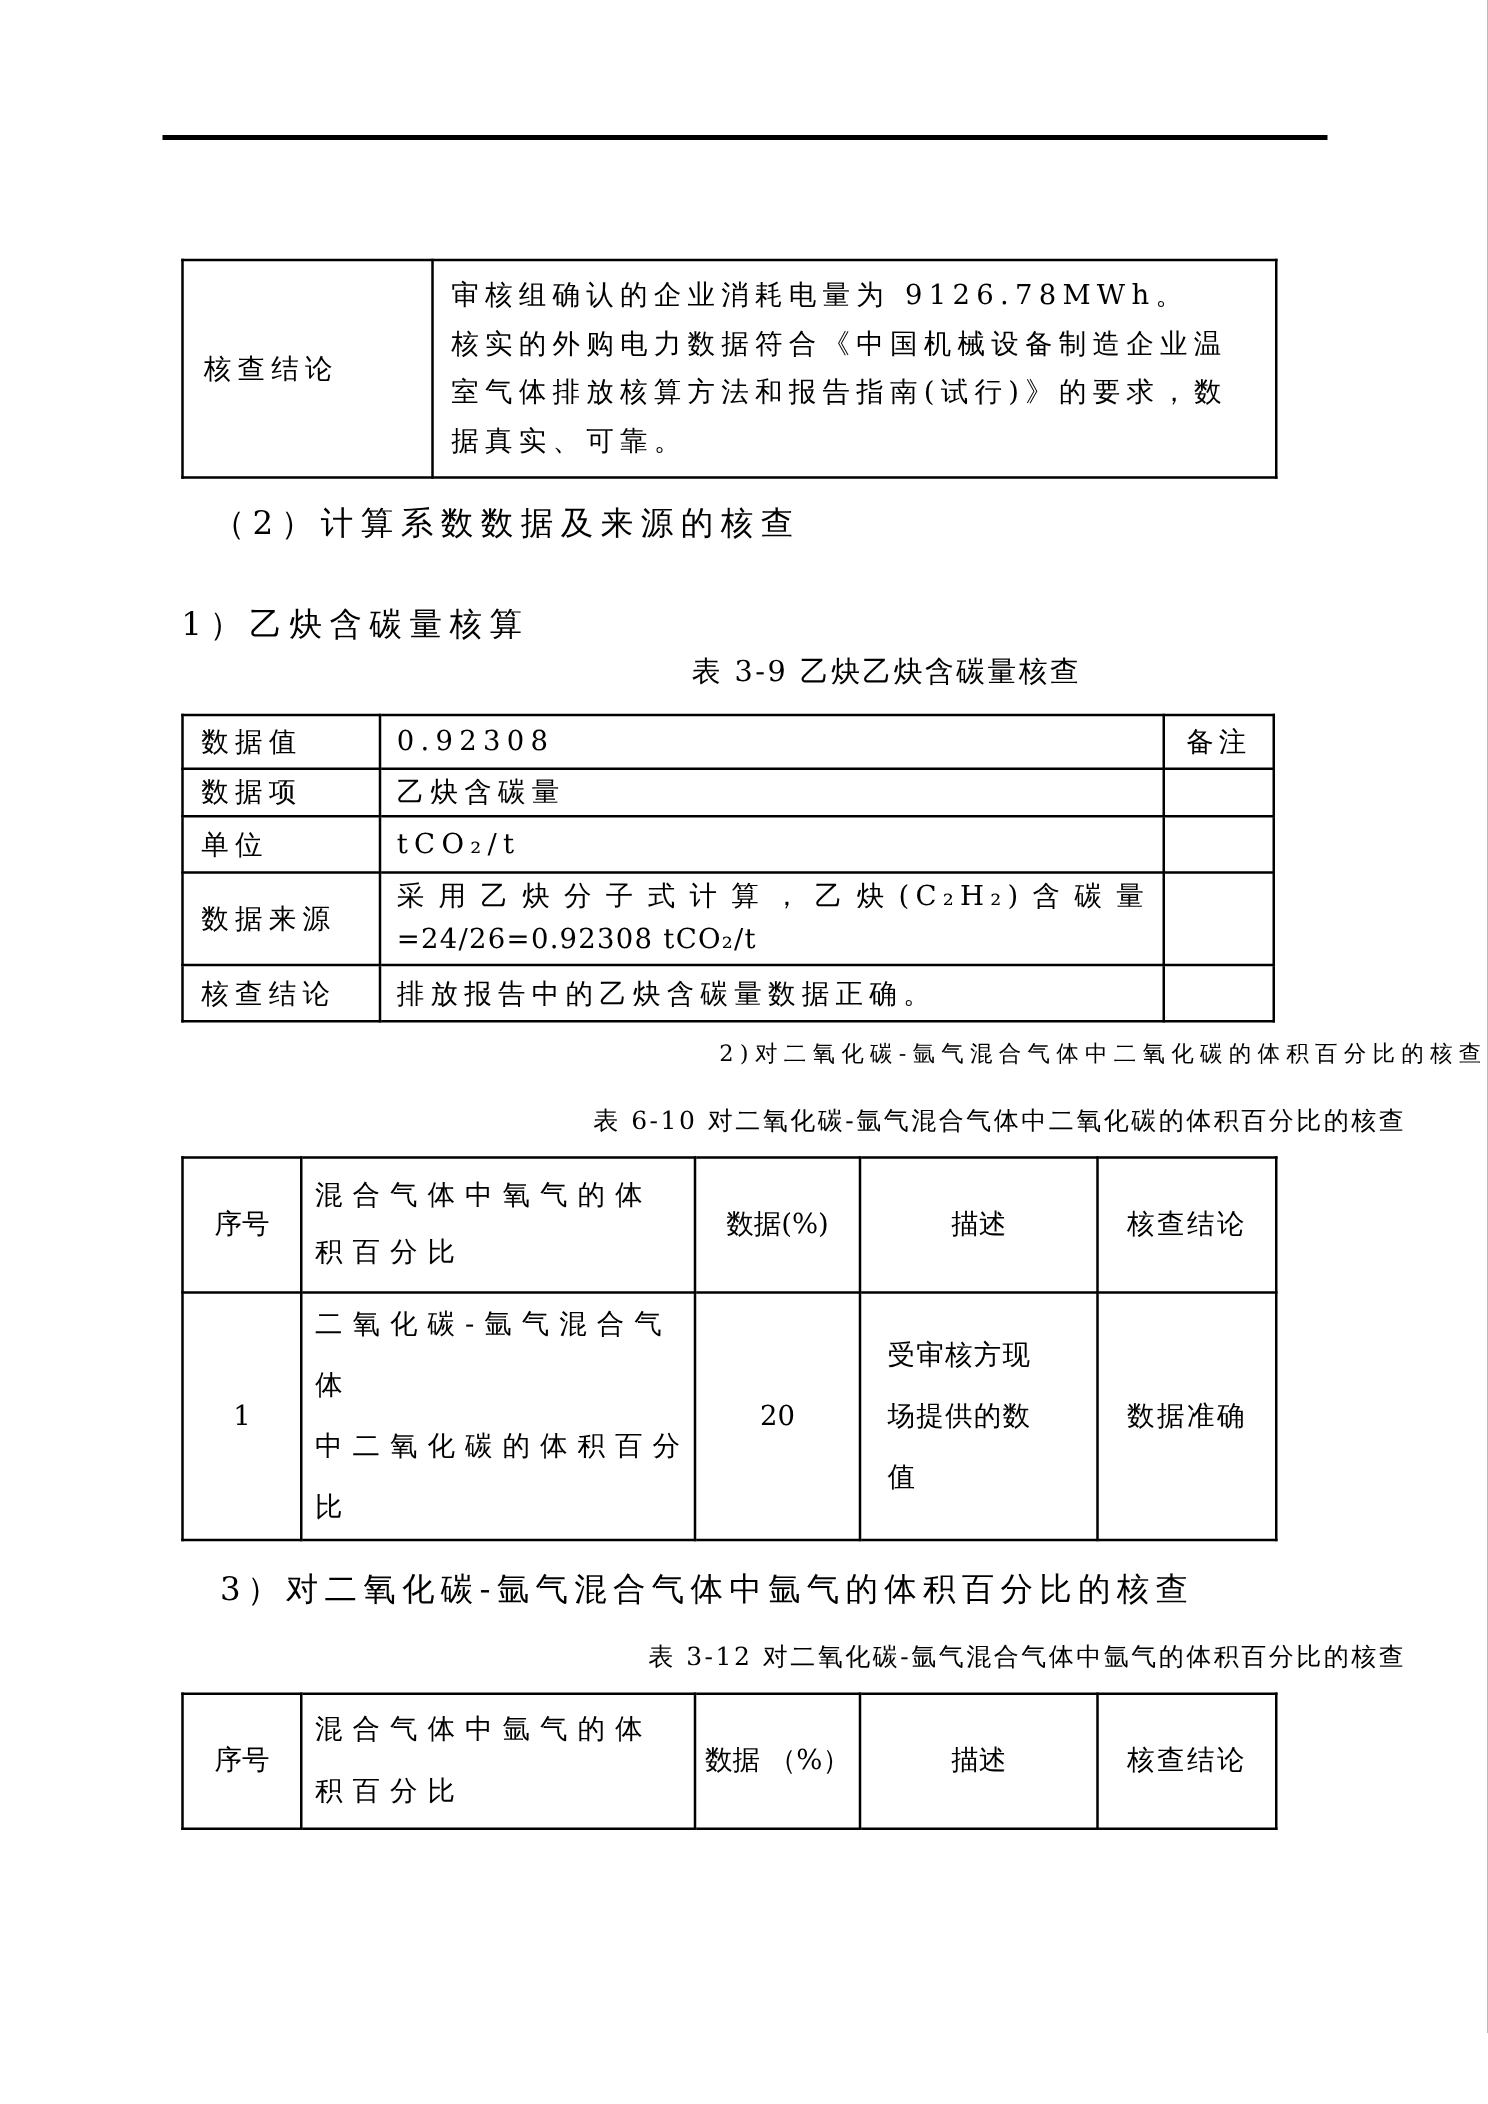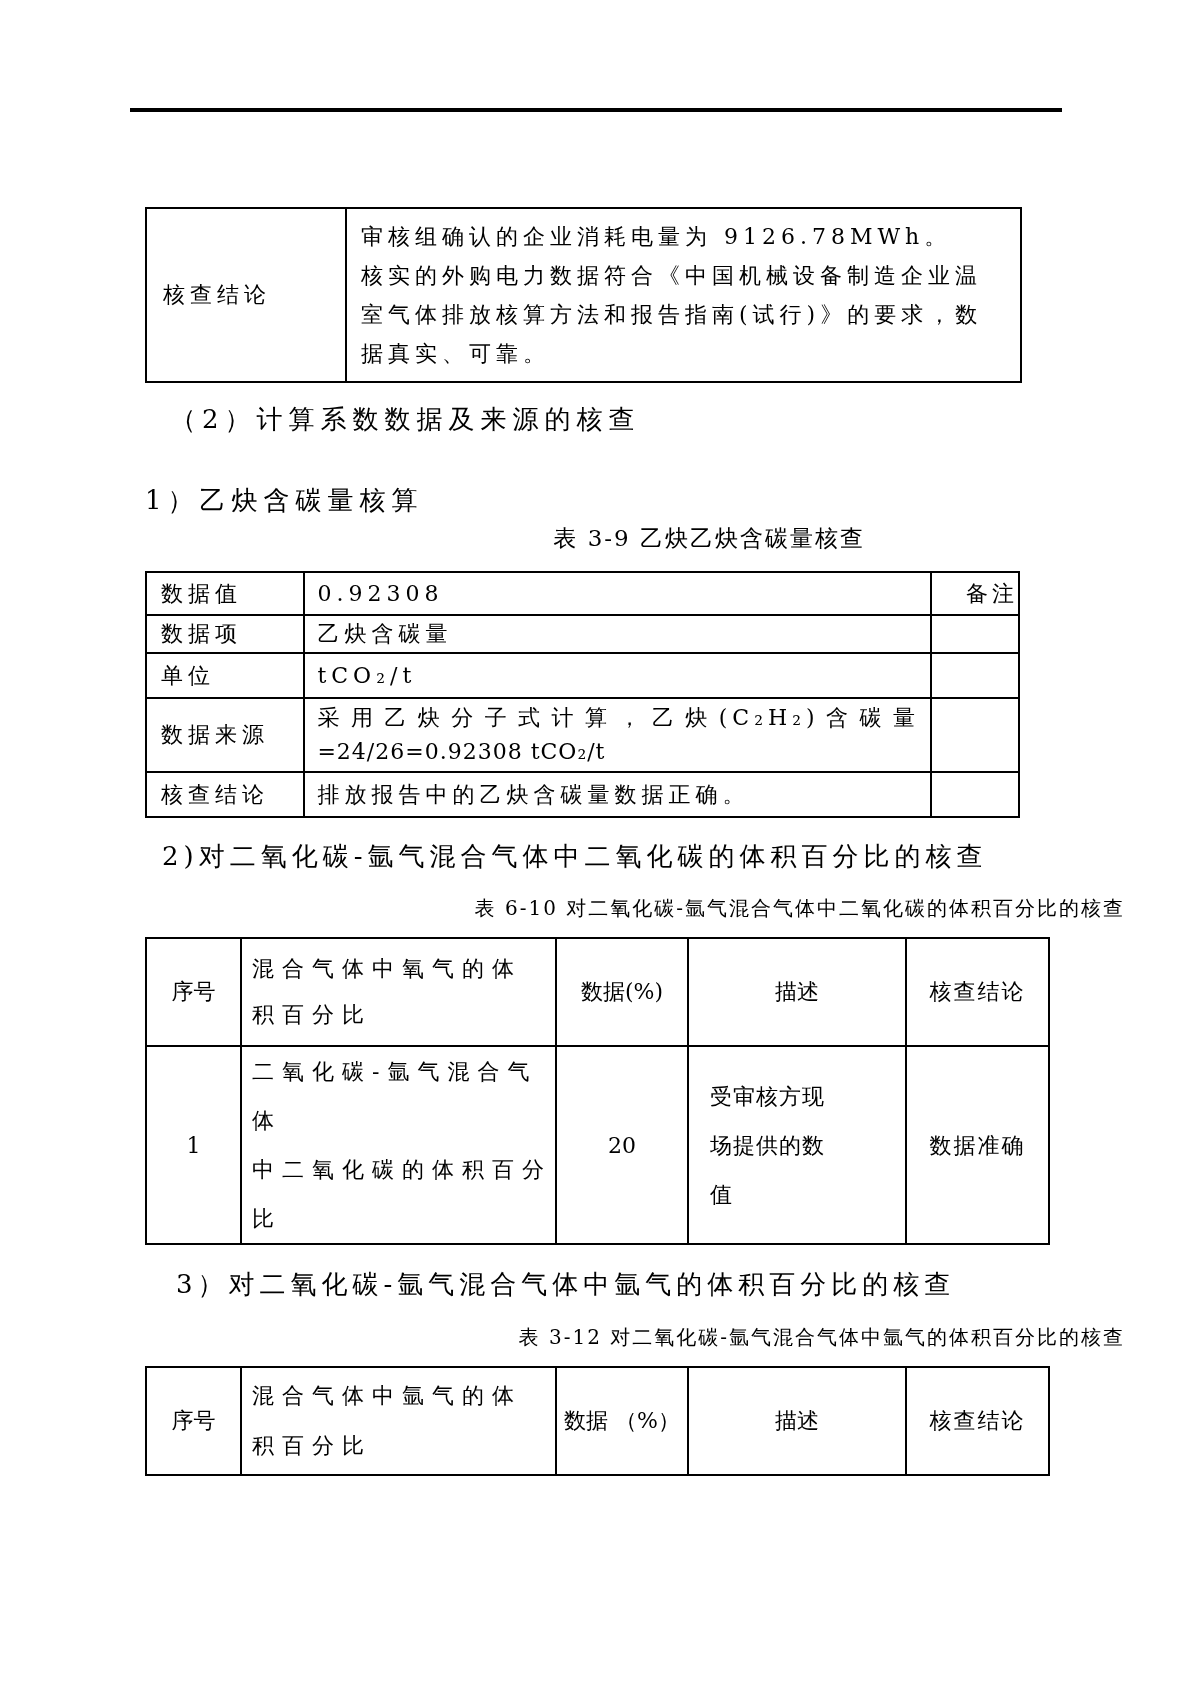--- a/index.html
+++ b/index.html
@@ -38,48 +38,48 @@
   }
   .t-conclusion td.val {
     width: 675px; height: 170px;
     padding: 8px 14px;
     line-height: 39px; letter-spacing: 5px;
   }
 
   
   .h1 { margin-top: 18px; margin-left: 170px; font-size: 26px; line-height: 36px; letter-spacing: 6px; }
   .h2 { margin-top: 45px; margin-left: 145px; font-size: 26px; line-height: 36px; letter-spacing: 6px; }
-  .h3 { margin-top: 20px; margin-left: 162px; font-size: 26px; line-height: 36px; letter-spacing: 5px; }
+  .h3 { margin-top: 8px; margin-left: 162px; font-size: 18px; line-height: 36px; letter-spacing: 5px; text-align: right; }
   .h4 { margin-top: 21px; margin-left: 176px; font-size: 26px; line-height: 36px; letter-spacing: 5px; }
 
   .cap { text-align: right; letter-spacing: 2px; }
   .cap39  { margin: 5px 325px 0 145px; font-size: 23px; line-height: 30px; }
   .cap310 { margin: 20px 65px 0 145px; font-size: 20px; line-height: 28px; }
   .cap312 { margin: 21px 65px 0 145px; font-size: 20px; line-height: 28px; }
 
   
   .t39 { margin-top: 18px; width: 875px; }
   .t39 td.lbl { width: 153px; padding-left: 14px; letter-spacing: 5px; }
   .t39 td.val { width: 605px; padding-left: 12px; padding-right: 10px; letter-spacing: 5px; }
-  .t39 td.note { width: 85px; text-align: right; letter-spacing: 4px; }
+  .t39 td.note { width: 85px; text-align: center; letter-spacing: 4px; }
   .t39 tr.r1 td { height: 43px; }
   .t39 tr.r2 td { height: 38px; }
   .t39 tr.r3 td { height: 45px; }
   .t39 tr.r4 td { height: 74px; }
   .t39 tr.r5 td { height: 45px; }
   .t39 .src-line1 { text-align: justify; text-align-last: justify; line-height: 34px; }
   .t39 .src-line2 { line-height: 34px; letter-spacing: 1px; }
 
   
   .t5col { margin-top: 15px; width: 875px; }
   .t5col td { text-align: center; }
   .t5col td.c1 { width: 95px; }
   .t5col td.c2 { width: 315px; text-align: left; padding-left: 10px; letter-spacing: 8px; }
   .t5col td.c3 { width: 132px; }
-  .t5col td.c4 { width: 218px; margin-left: 28px; }
+  .t5col td.c4 { width: 190px; margin-left: 28px; }
   .t5col td.c5 { width: 143px; letter-spacing: 2px; }
   .t5col tr.hdr td { height: 108px; line-height: 46px; }
   .t310 tr.bdy td { height: 164px; line-height: 49px; }
   .t310 td.desc { text-align: left; padding-left: 21px; letter-spacing: 1px; }
   .t312 tr.hdr td { height: 108px; line-height: 50px; }
 
   .page-num {
     margin-top: 127px;
     text-align: center;
     font-family: "DejaVu Sans", "Liberation Sans", sans-serif;

